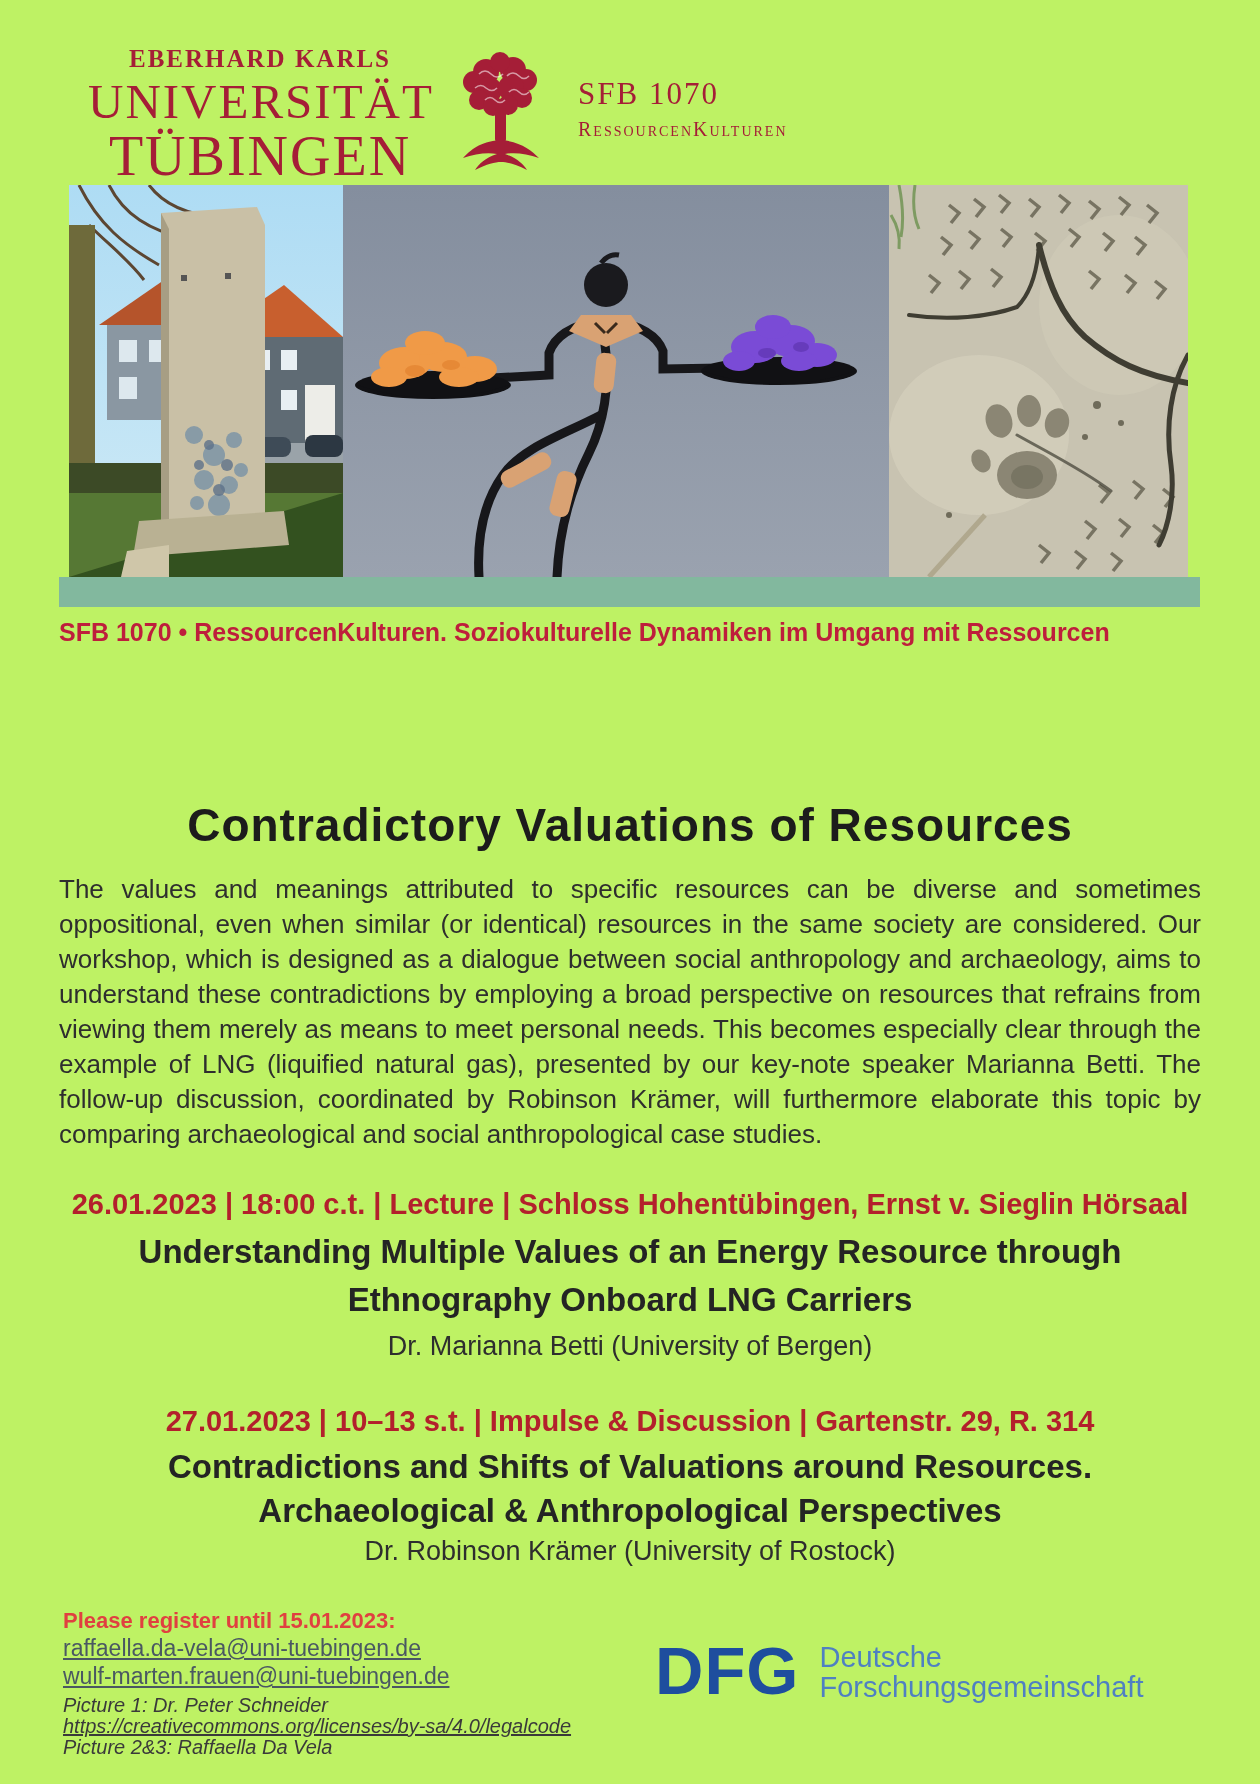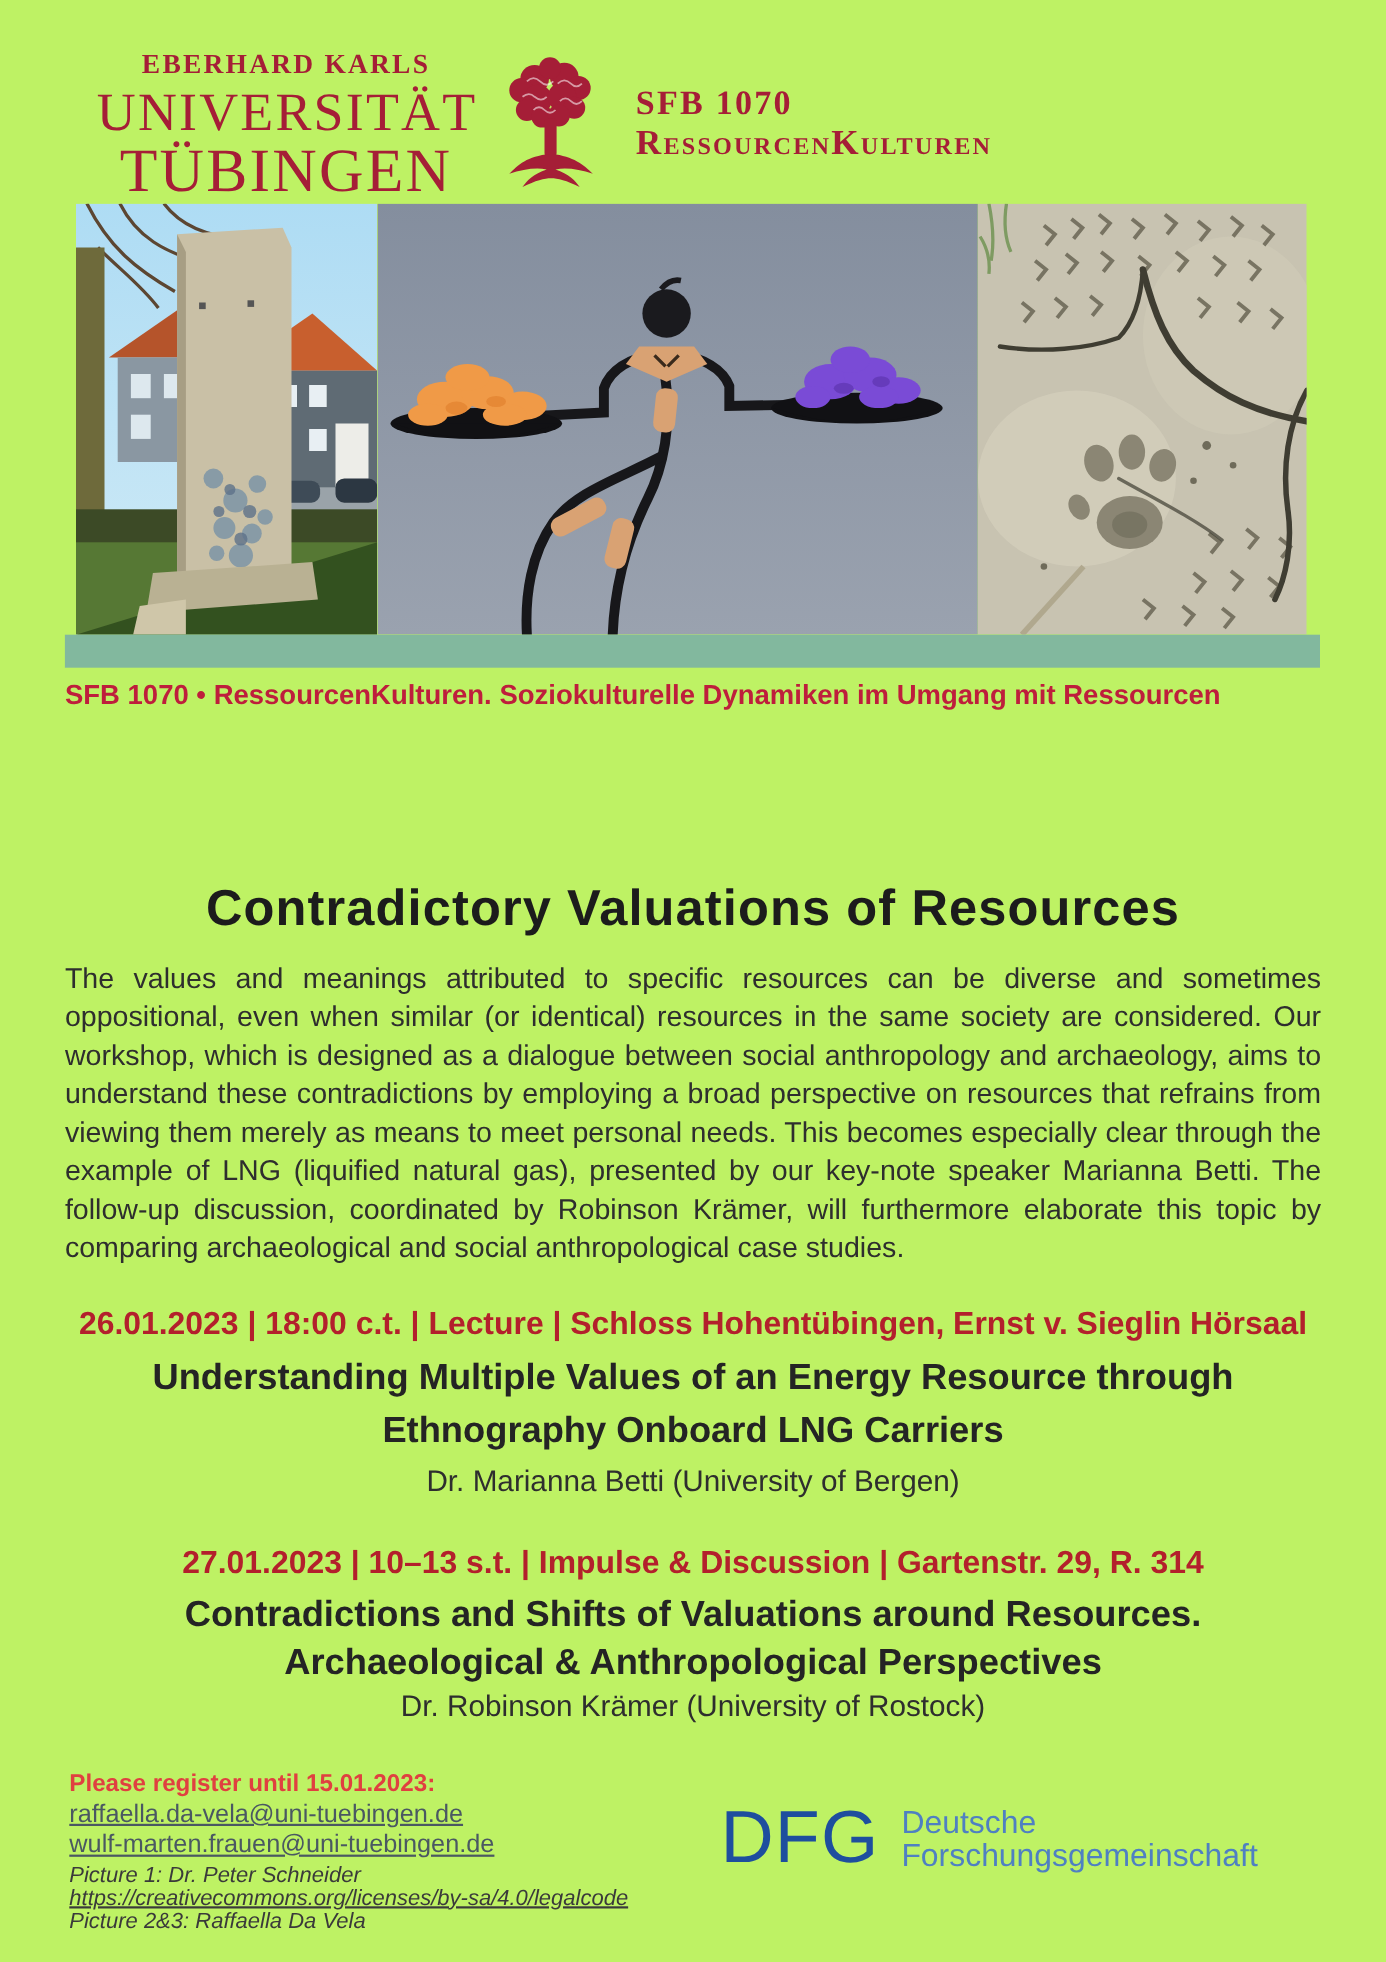--- a/index.html
+++ b/index.html
@@ -10,22 +10,22 @@
   }
   
   .uni-logo{position:absolute;left:88px;top:44px;width:344px;text-align:center;
     font-family:"Liberation Serif",serif;color:#A51E37;}
   .uni-logo .l1{font-size:25px;letter-spacing:2px;line-height:30px;font-weight:600;}
   .uni-logo .l2{font-size:49px;letter-spacing:2px;line-height:55px;}
   .uni-logo .l3{font-size:56px;letter-spacing:2px;line-height:55px;font-family:Liberation Serif, serif;}
   .tree-wrap{position:absolute;left:449px;top:50px;width:104px;height:124px;}
   .sfb-wordmark{position:absolute;left:578px;top:76px;
     font-family:"Liberation Serif",serif;color:#A51E37;}
-  .sfb-wordmark .s1{font-size:31px;line-height:35px;font-variant:small-caps;letter-spacing:2px;font-weight:700;}
-  .sfb-wordmark .s2{font-size:32px;line-height:36px;font-variant:small-caps;letter-spacing:2px;font-weight:700;}
+  .sfb-wordmark .s1{font-size:31px;line-height:35px;font-variant:small-caps;letter-spacing:2px;font-weight:400;}
+  .sfb-wordmark .s2{font-size:20px;line-height:36px;font-variant:small-caps;letter-spacing:2px;font-weight:400;}
   
   .photo{position:absolute;top:185px;height:392px;overflow:hidden;}
   .photo svg{display:block;width:100%;height:100%;}
   #photo1{left:69px;width:274px;}
   #photo2{left:343px;width:546px;}
   #photo3{left:889px;width:299px;}
   .green-band{position:absolute;left:59px;top:577px;width:1141px;height:30px;background:#82B89E;}
   .caption{position:absolute;left:59px;top:618px;width:1160px;
     font-size:25px;font-weight:bold;color:#BE1E3C;}
   
@@ -44,21 +44,21 @@
   #ev1-meta{top:1188px;} #ev1-t1{top:1233px;} #ev1-t2{top:1281px;} #ev1-sp{top:1331px;}
   #ev2-meta{top:1405px;} #ev2-t1{top:1448px;text-align:center;} #ev2-t2{top:1492px;} #ev2-sp{top:1536px;}
   
   .footer-left{position:absolute;left:63px;top:1607px;width:560px;}
   .register{font-size:22px;font-weight:bold;color:#E04040;line-height:27px;}
   .email{display:block;font-size:23px;line-height:28px;color:#4A5862;
     text-decoration:underline;}
   .credits{margin-top:5px;font-size:20px;line-height:21px;font-style:italic;color:#3a3a3a;}
   .credits a{color:#3a3a3a;text-decoration:underline;}
   .dfg{position:absolute;left:655px;top:1638px;display:flex;align-items:flex-start;}
-  .dfg-acronym{font-size:67px;line-height:66px;font-weight:normal;color:#1E4E9E;
+  .dfg-acronym{font-size:67px;line-height:66px;font-weight:bold;color:#1E4E9E;
     letter-spacing:1px;font-family:"Liberation Sans",sans-serif;}
   .dfg-name{margin-left:20px;padding-top:4px;font-size:29px;line-height:30px;color:#4F80C2;}
 </style>
 </head>
 <body>
 
 <div class="page">
 
   <div class="uni-logo">
     <div class="l1">EBERHARD KARLS</div>

